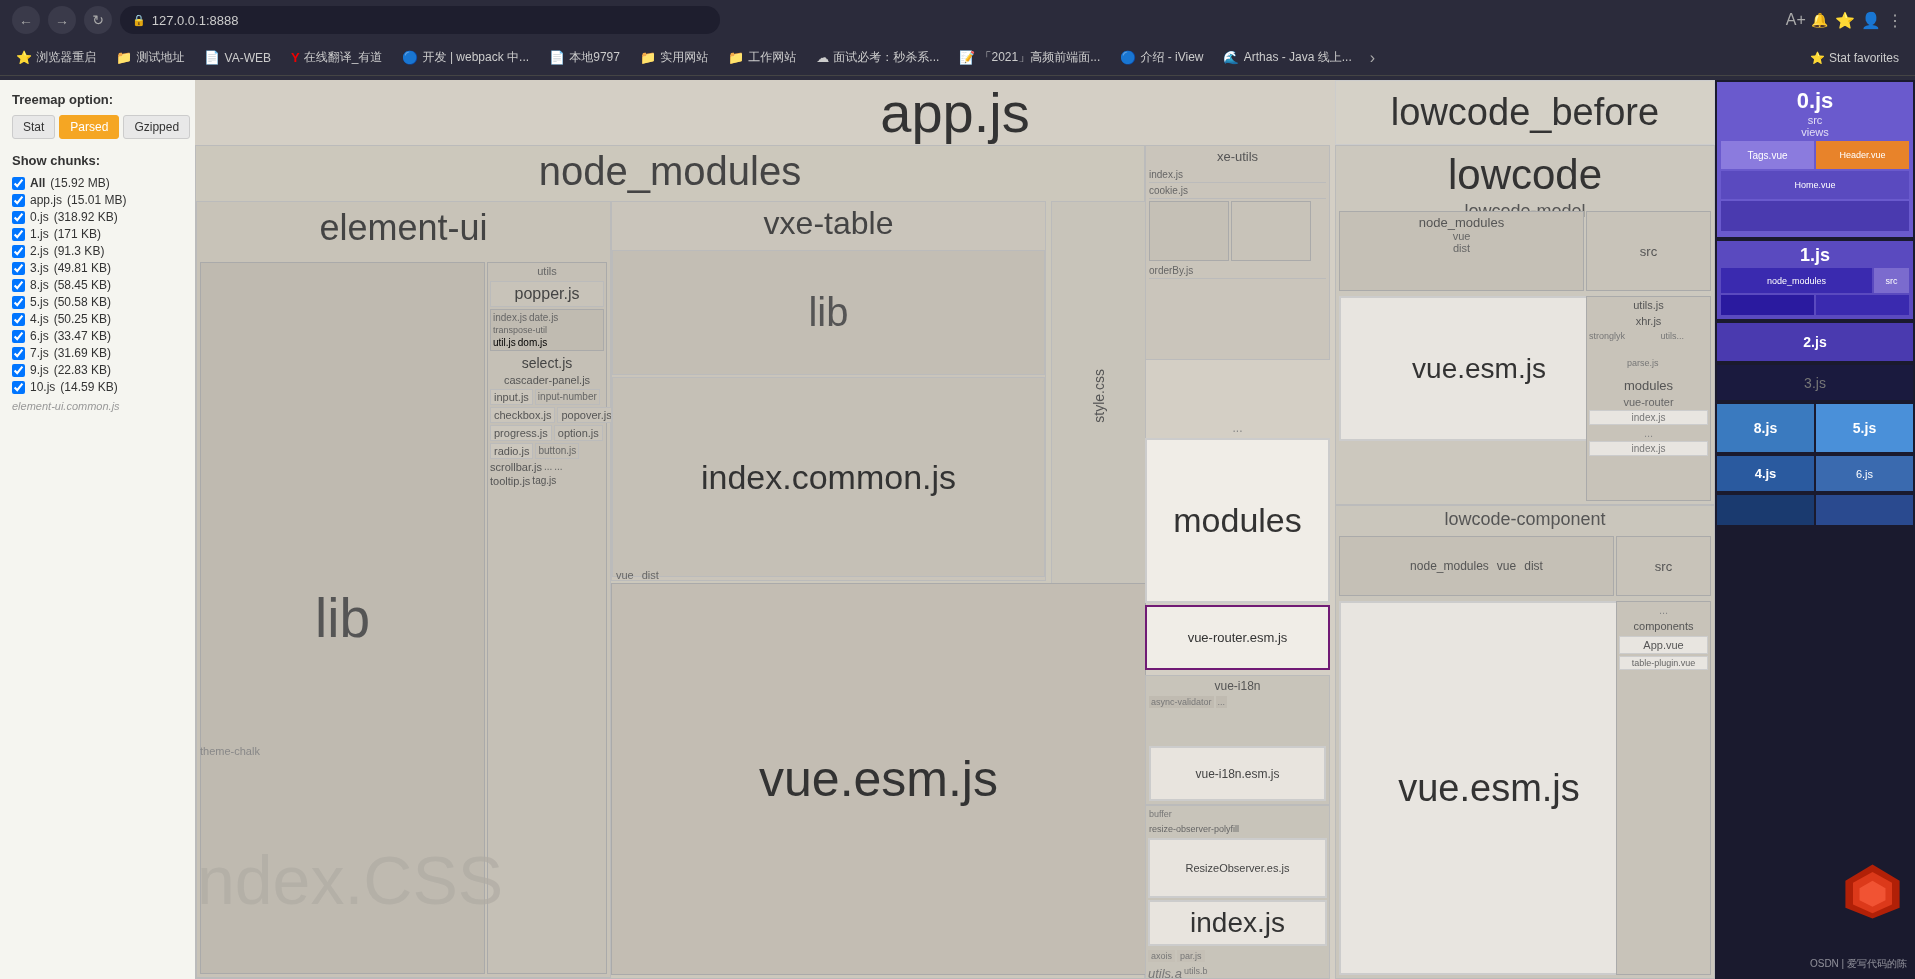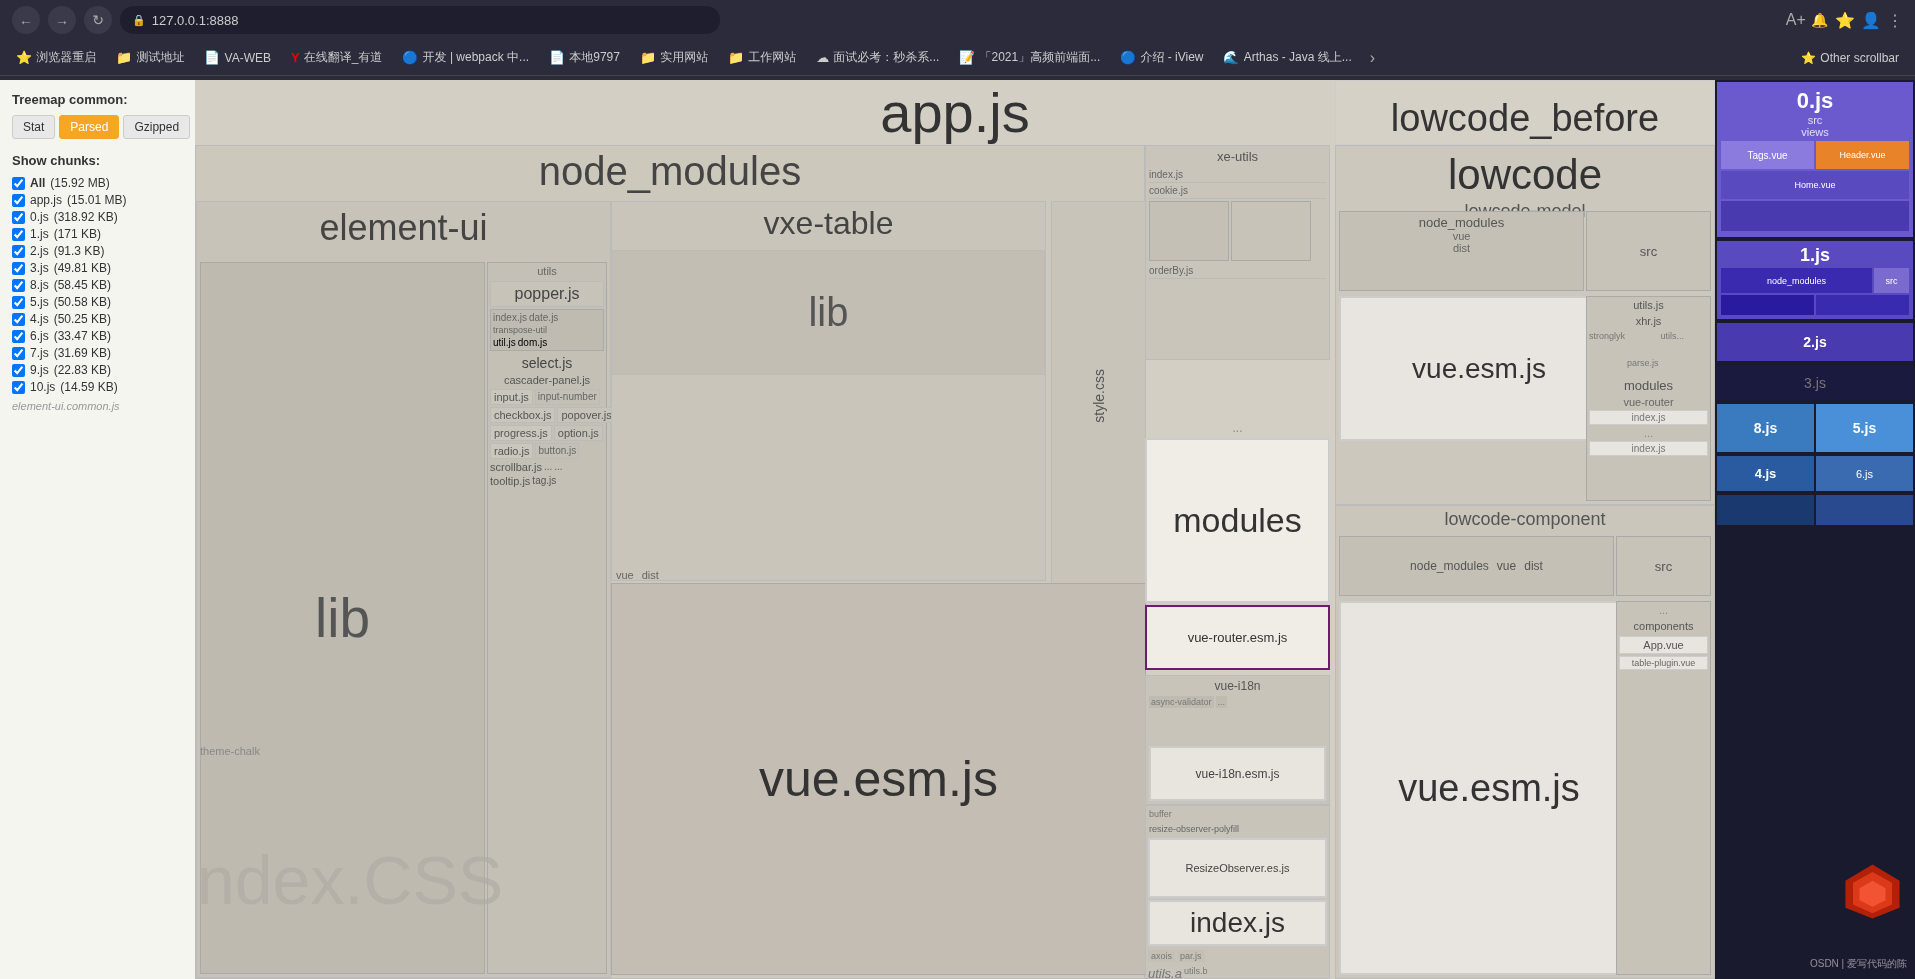--- a/index.html
+++ b/index.html
@@ -187,27 +187,27 @@
       <span class="bookmark-icon">🔵</span>
       <span>介绍 - iView</span>
     </div>
     <div class="bookmark-item">
       <span class="bookmark-icon">🌊</span>
       <span>Arthas - Java 线上...</span>
     </div>
     <span class="bookmark-more">›</span>
     <div class="bookmark-other-fav">
       <span>⭐</span>
-      <span>Other scrollbar</span>
+      <span>Stat favorites</span>
     </div>
   </div>
 </div>
 
 <div class="sidebar">
-  <div class="sidebar-title">Treemap common:</div>
+  <div class="sidebar-title">Treemap option:</div>
   <div class="btn-group">
     <button class="btn btn-default">Stat</button>
     <button class="btn btn-active">Parsed</button>
     <button class="btn btn-default">Gzipped</button>
   </div>
   <div class="sidebar-section-title">Show chunks:</div>
 
   <div class="chunk-item">
     <input type="checkbox" checked="" style="">
     <span class="chunk-bold">All</span>
@@ -345,20 +345,23 @@
       <div style="position:absolute; bottom:220px; left:3px; font-size:11px; color:#888;">theme-chalk</div>
     </div>
 
     <div style="position:absolute; top:55px; left:415px; width:435px; height:380px; background:#cac5bb; border:1px solid #bbb;">
       <div style="font-size:32px; color:#444; text-align:center; padding-top:3px;">vxe-table</div>
 
       <div style="position:absolute; top:48px; left:0; right:0; height:125px; background:#c3beb4; border:1px solid #bbb; display:flex; align-items:center; justify-content:center;">
         <span style="font-size:40px; color:#555;">lib</span>
       </div>
 
+      <div style="position:absolute; top:175px; left:0; right:0; height:200px; background:#c5c0b6; border:1px solid #bbb; display:flex; align-items:center; justify-content:center;">
+        <span style="font-size:34px; color:#333;">index.common.js</span>
+      </div>
     </div>
 
     <div style="position:absolute; top:55px; left:855px; width:95px; height:390px; background:#c8c4ba; border:1px solid #bbb; display:flex; align-items:center; justify-content:center;">
       <span style="font-size:14px; color:#555; writing-mode:vertical-rl; transform:rotate(180deg);">style.css</span>
     </div>
 
     <div style="position:absolute; top:437px; left:415px; width:535px; bottom:3px; background:#c3bdb3; border:1px solid #aaa; display:flex; align-items:center; justify-content:center;">
       <span style="font-size:50px; color:#333;">vue.esm.js</span>
     </div>
 
@@ -424,21 +427,21 @@
       <span style="font-size:9px; color:#777; background:#c5c0b6; padding:1px 3px;">axois</span>
       <span style="font-size:9px; color:#777; background:#c5c0b6; padding:1px 3px;">par.js</span>
     </div>
     <div style="display:flex; gap:2px; padding:2px;">
       <span style="font-size:13px; color:#777;font-style:italic;">utils.a</span>
       <span style="font-size:9px; color:#777;">utils.b</span>
     </div>
   </div>
 
   <div style="position:absolute; top:0; left:1140px; right:0; height:65px; background:#d5d1c7; border:1px solid #ccc;">
-    <div style="font-size:38px; color:#333; text-align:center; padding-top:16px;">lowcode_before</div>
+    <div style="font-size:38px; color:#333; text-align:center; padding-top:10px;">lowcode_before</div>
   </div>
 
   <div style="position:absolute; top:65px; left:1140px; right:0; height:360px; background:#ccc8be; border:1px solid #bbb;">
     <div style="font-size:42px; color:#333; text-align:center; padding-top:5px;">lowcode</div>
     <div style="font-size:18px; color:#555; text-align:center; margin-top:2px;">lowcode-model</div>
 
     <div style="position:absolute; top:65px; left:3px; right:130px; height:80px; background:#c5c0b6; border:1px solid #aaa;">
       <div style="font-size:13px; color:#555; text-align:center; padding-top:3px;">node_modules</div>
       <div style="font-size:11px; color:#666; text-align:center;">vue</div>
       <div style="font-size:11px; color:#666; text-align:center;">dist</div>

